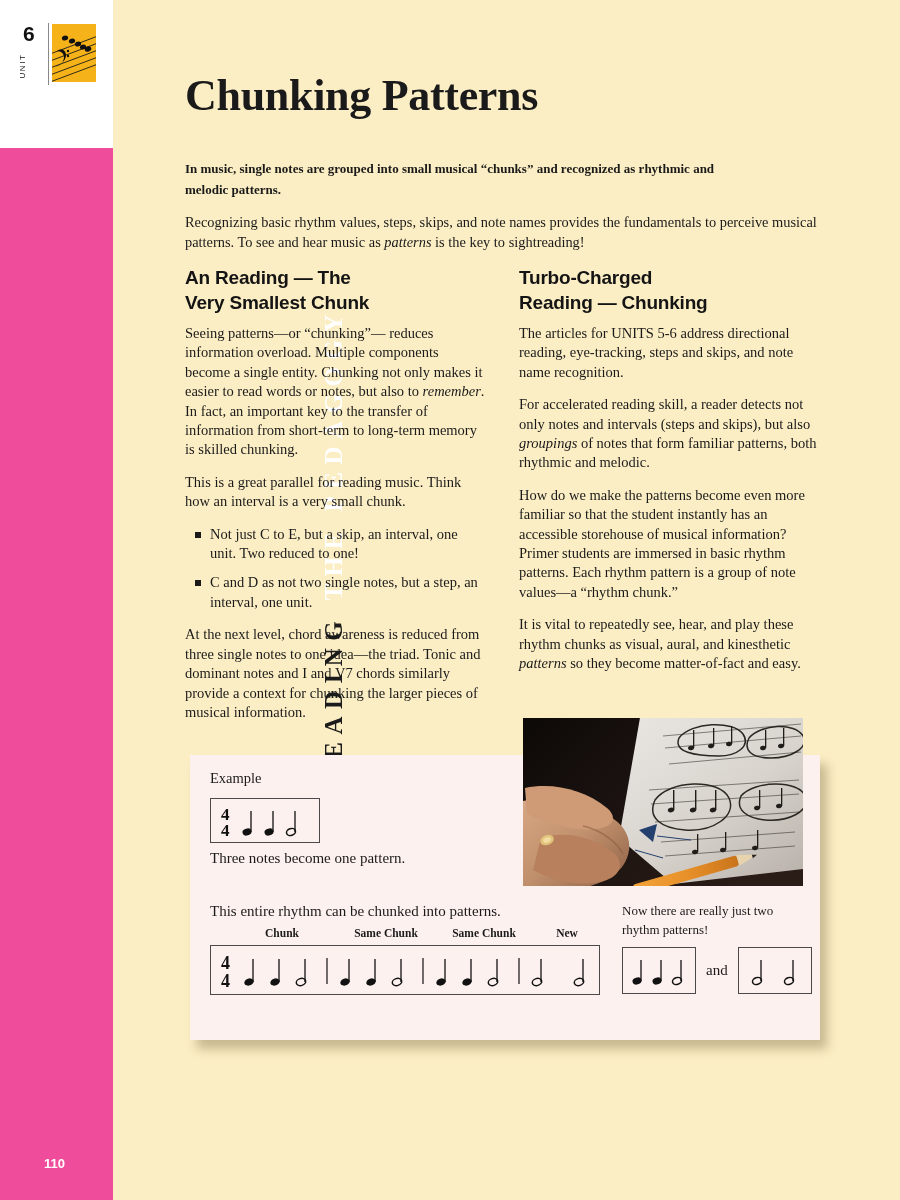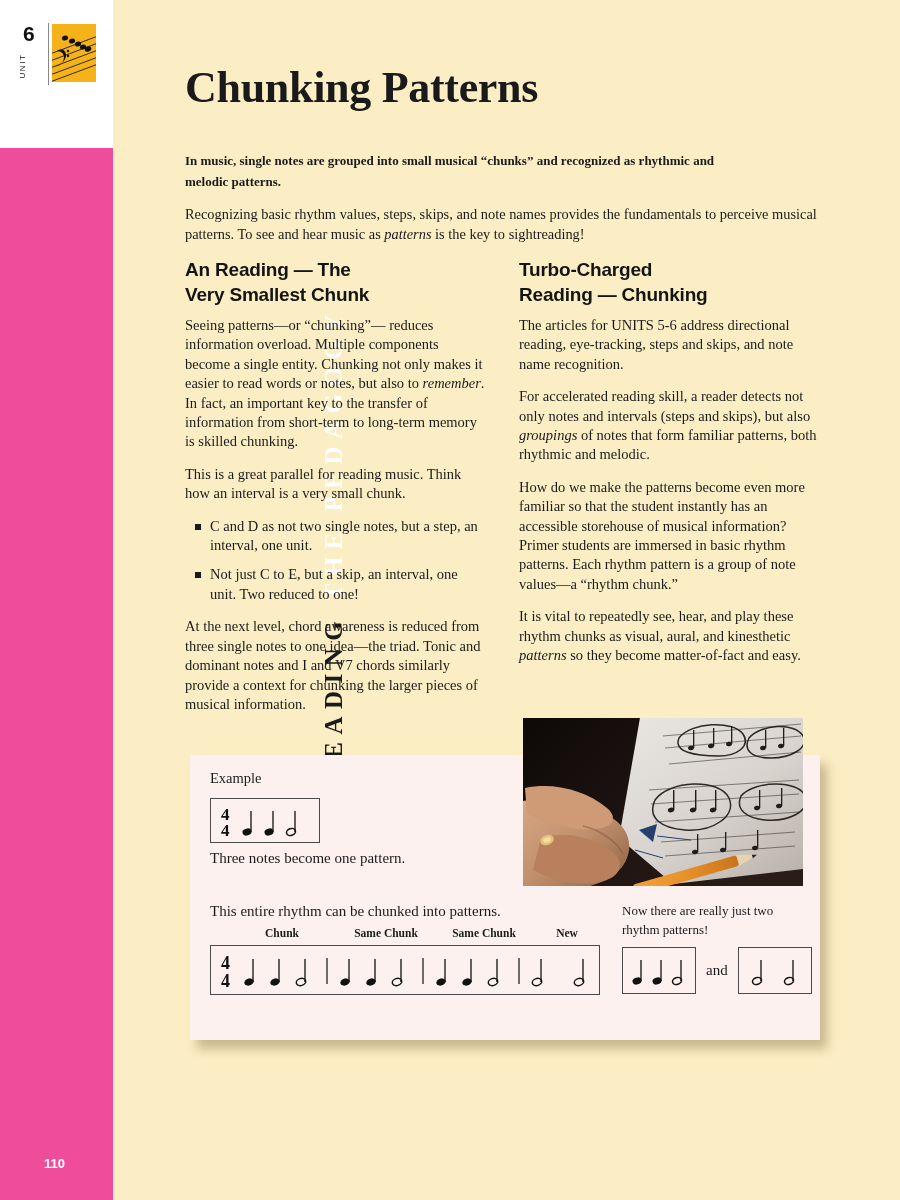--- a/index.html
+++ b/index.html
@@ -116,21 +116,21 @@
     left: 44px; top: 1156px;
     font-family: "Liberation Sans", sans-serif;
     font-weight: bold;
     font-size: 13px;
     color: #ffffff;
   }
 
   
   .content {
     position: absolute;
-    left: 113px; top: 0;
+    left: 113px; top: 8px;
     width: 787px; height: 972px; padding-left: 24px;
   }
 
   .title {
     position: absolute;
     left: 72px; top: 62px;
     font-family: "Liberation Serif", serif;
     font-size: 44px;
     line-height: 52px;
     color: #1a1a1a;
@@ -362,22 +362,22 @@
     <p class="intro"><span>Recognizing basic rhythm values, steps, skips, and note names provides the fundamentals to perceive musical patterns. To see and hear music as </span><i>patterns</i><span> is the key to sightreading!</span></p>
 
     <div class="col col-left">
       <div class="subhead">
         <span>An Reading — The</span><br>
         <span>Very Smallest Chunk</span>
       </div>
       <p class="body-p"><span>Seeing patterns—or “chunking”— reduces information overload. Multiple components become a single entity. Chunking not only makes it easier to read words or notes, but also to </span><i>remember</i><span>. In fact, an important key to the transfer of information from short-term to long-term memory is skilled chunking.</span></p>
       <p class="body-p">This is a great parallel for reading music. Think how an interval is a very small chunk.</p>
       <ul class="bullets">
+        <li>Not just C to E, but a skip, an interval, one unit. Two reduced to one!</li>
         <li>C and D as not two single notes, but a step, an interval, one unit.</li>
-        <li>Not just C to E, but a skip, an interval, one unit. Two reduced to one!</li>
       </ul>
       <p class="body-p">At the next level, chord awareness is reduced from three single notes to one idea—the triad. Tonic and dominant notes and I and V7 chords similarly provide a context for chunking the larger pieces of musical information.</p>
     </div>
 
     <div class="col col-right">
       <div class="subhead">
         <span>Turbo-Charged</span><br>
         <span>Reading — Chunking</span>
       </div>
       <p class="body-p">The articles for UNITS 5-6 address directional reading, eye-tracking, steps and skips, and note name recognition.</p>

